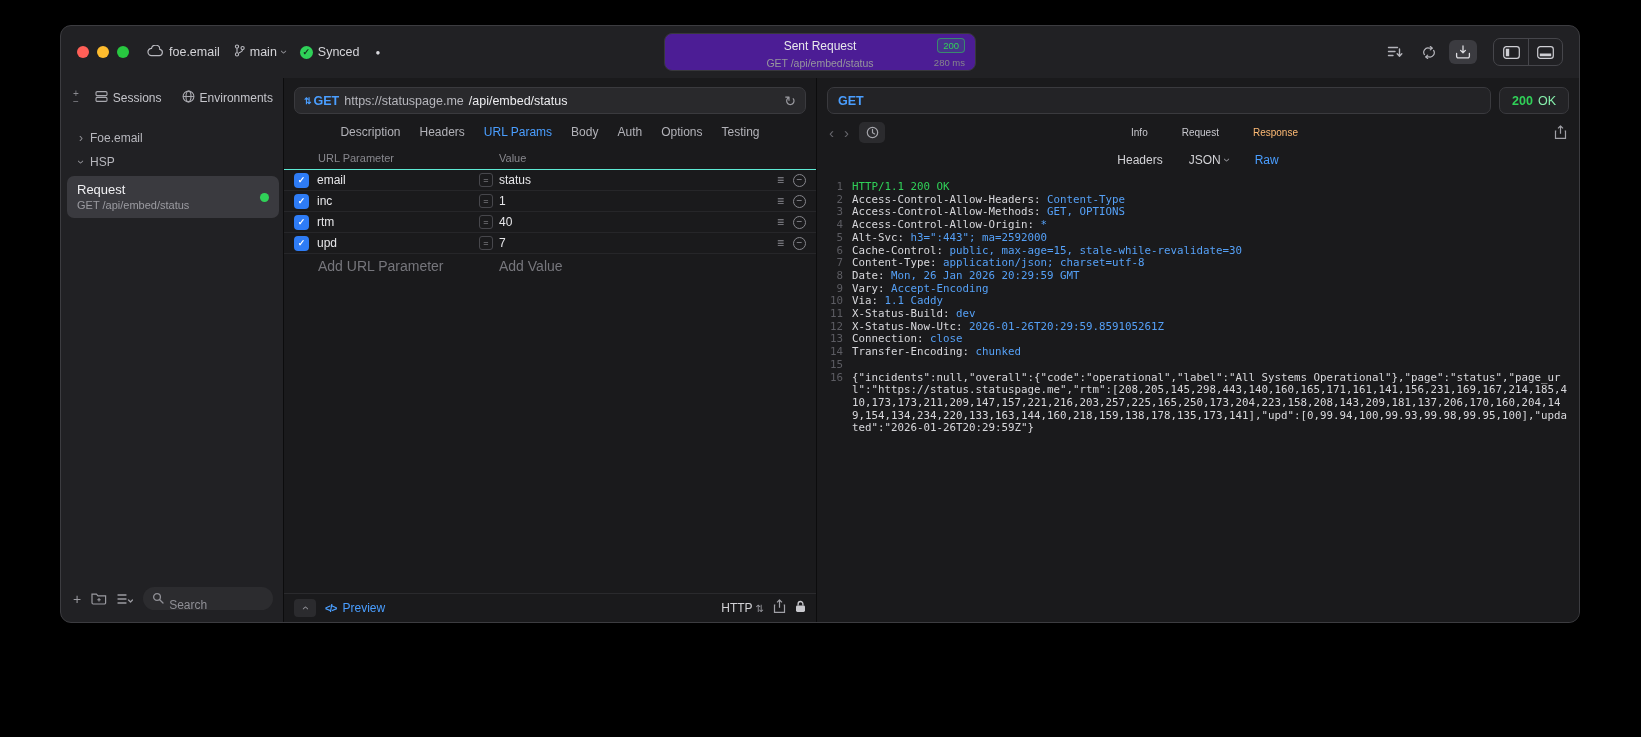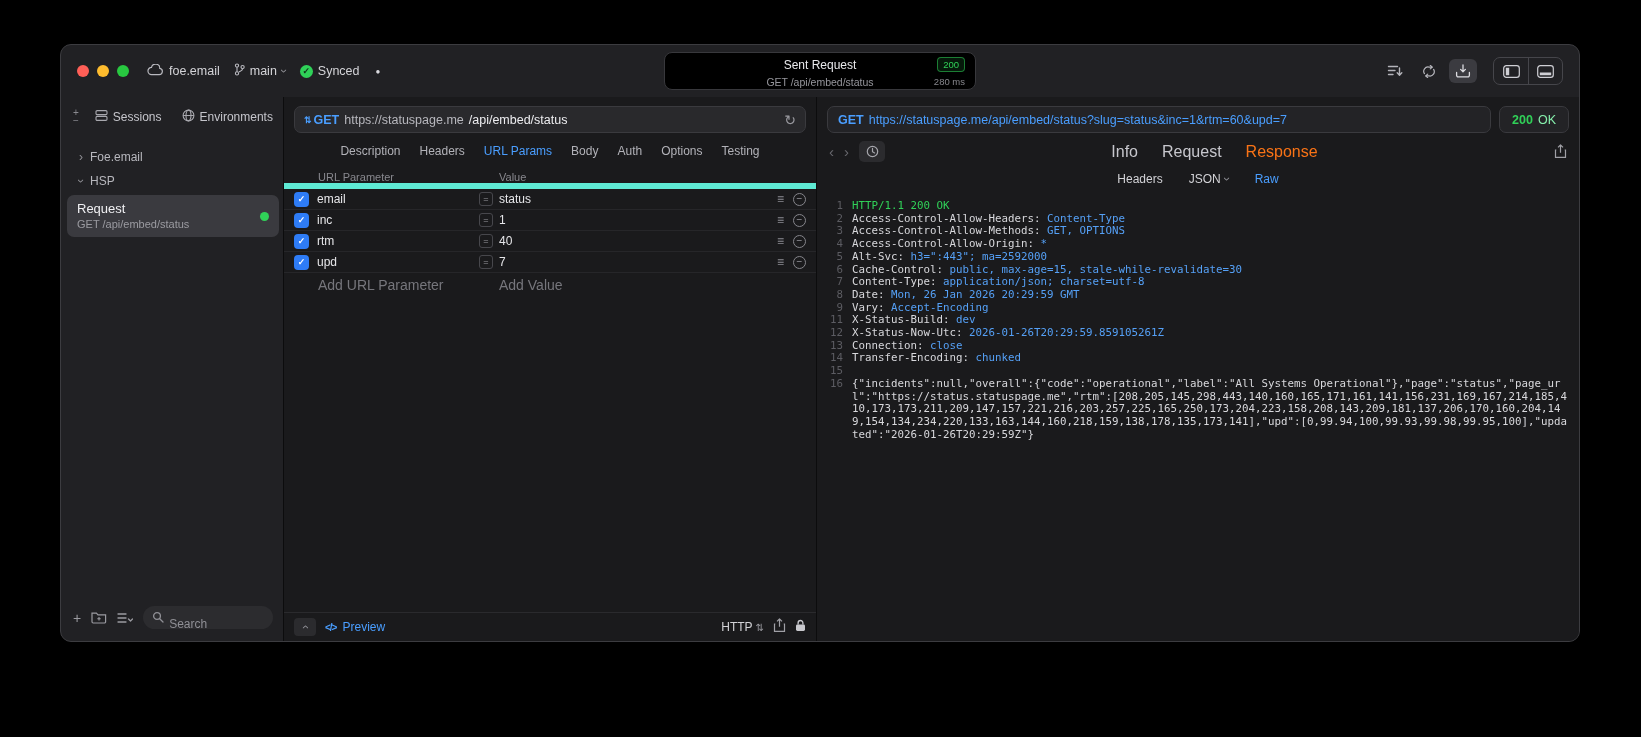--- a/index.html
+++ b/index.html
@@ -1,35 +1,35 @@
 <!DOCTYPE html>
 <html><head>
 <meta charset="utf-8">
 <style>
   * { box-sizing: border-box; margin: 0; padding: 0; }
   html,body { background:#000; width:1641px; height:737px; overflow:hidden;
     font-family:"Liberation Sans", sans-serif; -webkit-font-smoothing:antialiased; }
-  .window { position:absolute; left:60px; top:44px; width:1520px; height:598px;
+  .window { position:absolute; left:60px; top:25px; width:1520px; height:598px;
     background:#212124; border:1px solid #3c3c40; border-radius:11px; overflow:hidden;
     display:flex; flex-direction:column; box-shadow:0 22px 70px rgba(0,0,0,.75); }
 
   
   .titlebar { height:52px; flex:none; display:flex; align-items:center; padding:0 16px; position:relative; }
   .traffic { display:flex; gap:8px; margin-right:18px; }
   .tl { width:12px; height:12px; border-radius:50%; display:inline-block; }
   .tl.red{background:#ff5f57}.tl.yellow{background:#febc2e}.tl.green{background:#28c840}
   .tb-item { display:flex; align-items:center; gap:5px; color:#d4d4d8; font-size:12.5px; margin-right:14px; }
   .chev { display:inline-block; color:#8e8e94; font-size:12px; line-height:1; }
   .chev.down { transform:rotate(90deg); }
   .chev.up { transform:rotate(-90deg); }
   .sync-circle { width:13px; height:13px; border-radius:50%; background:#2fd158; color:#13301c;
     font-size:9px; display:inline-flex; align-items:center; justify-content:center; font-weight:bold; }
   .unsaved { color:#d9d9de; font-size:8px; margin-left:2px; }
   .center-pill { position:absolute; left:50%; top:7px; transform:translateX(-50%);
-    width:312px; height:38px; background:#000000; border:1px solid #38383c; border-radius:8px;
+    width:312px; height:38px; background:#4c1d95; border:1px solid #38383c; border-radius:8px;
     padding:3px 10px; }
   .cp-row { position:relative; text-align:center; line-height:15px; }
   .cp-title { color:#e9e9ec; font-size:12px; }
   .cp-badge { position:absolute; right:0; top:1px; color:#30d158; border:1px solid rgba(48,209,88,.55);
     background:rgba(48,209,88,.12); font-size:9.5px; padding:0 5px; border-radius:4px; line-height:13px; }
   .cp-sub { color:#97979d; font-size:10.5px; }
   .cp-dur { position:absolute; right:0; top:1px; color:#86868c; font-size:9.5px;margin-left:8px; }
   .tb-right { margin-left:auto; display:flex; align-items:center; gap:6px; }
   .tb-icon { width:28px; height:24px; display:inline-flex; align-items:center; justify-content:center; border-radius:6px; }
   .tb-icon.active-box { background:#3b3b40; }
@@ -68,21 +68,21 @@
   
   .url-field { margin:9px 10px 0; height:27px; background:#29292c; border:1px solid #3a3a3e;
     border-radius:7px; display:flex; align-items:center; padding:0 9px; gap:5px; font-size:12.5px; }
   .method-chip { color:#4a9eff; font-weight:bold; display:inline-flex; align-items:center; gap:2px; }
   .mini-updown { font-size:9px; color:#4a9eff; }
   .url-host { color:#b7b7bd; }
   .url-path { color:#ededf0; }
   .refresh-btn { margin-left:auto; color:#9a9aa0; font-size:14px; }
   .req-tabs { display:flex; justify-content:center; gap:19px; padding:11px 0 9px; font-size:12px; color:#b2b2b8; }
   .req-tabs .active { color:#4a9eff; }
-  .phead { position:relative; height:22px; border-bottom:6px solid #5eead4; color:#88888e; font-size:11px; }
+  .phead { position:relative; height:22px; border-bottom:1px solid #5eead4; color:#88888e; font-size:11px; }
   .phc1 { position:absolute; left:34px; top:4px; } .phc2 { position:absolute; left:215px; top:4px; }
   .prow { display:flex; align-items:center; height:21px; border-bottom:1px solid #262629;
     padding:0 10px; font-size:12px; color:#e6e6e9; }
   .cb { width:15px; height:15px; border-radius:4px; background:#2e7cf6; color:#fff; flex:none;
     display:inline-flex; align-items:center; justify-content:center; font-size:9px; font-weight:bold; }
   .pname { width:162px; margin-left:8px; flex:none; }
   .vchip { width:14px; height:14px; border:1px solid #47474c; border-radius:3px; color:#9a9aa0;
     font-size:9px; display:inline-flex; align-items:center; justify-content:center; flex:none; margin-right:6px; }
   .pval { flex:1; min-width:0; }
   .rowicon { color:#8e8e94; font-size:12px; margin-right:9px; }
@@ -106,22 +106,22 @@
     display:flex; align-items:center; padding:0 10px; gap:5px; font-size:12.5px; color:#4a9eff;
     white-space:nowrap; overflow:hidden; }
   .resp-url .m { font-weight:bold; }
   .status-box { flex:none; background:#232326; border:1px solid #3a3a3e; border-radius:7px;
     display:flex; align-items:center; gap:5px; padding:0 12px; font-size:12.5px; }
   .status-box .code { color:#30d158; font-weight:bold; } .status-box .txt { color:#86efac; }
   .resp-nav { display:flex; align-items:center; padding:8px 12px 4px; flex:none; }
   .nav-chev { color:#68686e; font-size:15px; margin-right:10px; }
   .clock-btn { width:26px; height:21px; background:#2b2b2e; border-radius:5px;
     display:inline-flex; align-items:center; justify-content:center; }
-  .resp-tabs { flex:1; display:flex; justify-content:center; gap:24px; font-size:16px; color:#c7c7cd; }
-  .resp-tabs .active { color:#f97316; }
+  .resp-tabs { flex:1; display:flex; justify-content:center; gap:34px; font-size:10px; color:#c7c7cd; }
+  .resp-tabs .active { color:#fdba74; }
   .share-slot { margin-left:10px; display:inline-flex; }
   .resp-subtabs { display:flex; justify-content:center; gap:26px; padding:6px 0 8px;
     font-size:12px; color:#d3d3d7; flex:none; }
   .resp-subtabs .active { color:#4a9eff; }
   .subtab { display:inline-flex; align-items:center; gap:4px; }
   .code-area { flex:1; overflow:hidden; padding:6px 10px 10px 8px;
     font-family:"DejaVu Sans Mono", monospace; font-size:10.8px; line-height:12.7px; }
   .cl { display:flex; white-space:pre; }
   .ln { flex:none; width:18px; text-align:right; margin-right:9px; color:#5c5c62; }
   .hn { color:#d8d8dc; } .hv { color:#55a0f6; }
@@ -376,21 +376,20 @@
               <rect x="1" y="5.4" width="9" height="6.6" rx="1.4" fill="#c9c9ce"></rect>
               <path d="M3.1 5.4V3.9a2.4 2.4 0 0 1 4.8 0v1.5" fill="none" stroke="#c9c9ce" stroke-width="1.3"></path>
             </svg></span>
       </div>
     </section>
 
     <section class="resp-pane">
       <div class="resp-top">
         <div class="resp-url">
           <span class="m">GET</span>
-          <span>https://statuspage.me/api/embed/status?slug=status&amp;inc=1&amp;rtm=60&amp;upd=7</span>
         </div>
         <div class="status-box">
           <span class="code">200</span>
           <span class="txt">OK</span>
         </div>
       </div>
 
       <div class="resp-nav">
         <span class="nav-chev">‹</span>
         <span class="nav-chev">›</span>
@@ -425,20 +424,21 @@
       <div class="code-area">
         <div class="cl"><span class="ln">1</span><span class="status-line">HTTP/1.1 200 OK</span></div>
         <div class="cl"><span class="ln">2</span><span class="hn">Access-Control-Allow-Headers:</span><span class="hv"> Content-Type</span></div>
         <div class="cl"><span class="ln">3</span><span class="hn">Access-Control-Allow-Methods:</span><span class="hv"> GET, OPTIONS</span></div>
         <div class="cl"><span class="ln">4</span><span class="hn">Access-Control-Allow-Origin:</span><span class="hv"> *</span></div>
         <div class="cl"><span class="ln">5</span><span class="hn">Alt-Svc:</span><span class="hv"> h3=":443"; ma=2592000</span></div>
         <div class="cl"><span class="ln">6</span><span class="hn">Cache-Control:</span><span class="hv"> public, max-age=15, stale-while-revalidate=30</span></div>
         <div class="cl"><span class="ln">7</span><span class="hn">Content-Type:</span><span class="hv"> application/json; charset=utf-8</span></div>
         <div class="cl"><span class="ln">8</span><span class="hn">Date:</span><span class="hv"> Mon, 26 Jan 2026 20:29:59 GMT</span></div>
         <div class="cl"><span class="ln">9</span><span class="hn">Vary:</span><span class="hv"> Accept-Encoding</span></div>
+        <div class="cl"><span class="ln">10</span><span class="hn">Via:</span><span class="hv"> 1.1 Caddy</span></div>
         <div class="cl"><span class="ln">11</span><span class="hn">X-Status-Build:</span><span class="hv"> dev</span></div>
         <div class="cl"><span class="ln">12</span><span class="hn">X-Status-Now-Utc:</span><span class="hv"> 2026-01-26T20:29:59.859105261Z</span></div>
         <div class="cl"><span class="ln">13</span><span class="hn">Connection:</span><span class="hv"> close</span></div>
         <div class="cl"><span class="ln">14</span><span class="hn">Transfer-Encoding:</span><span class="hv"> chunked</span></div>
         <div class="cl"><span class="ln">15</span></div>
         <div class="cl"><span class="ln">16</span><span class="body-text">{"incidents":null,"overall":{"code":"operational","label":"All Systems Operational"},"page":"status","page_url":"https://status.statuspage.me","rtm":[208,205,145,298,443,140,160,165,171,161,141,156,231,169,167,214,185,410,173,173,211,209,147,157,221,216,203,257,225,165,250,173,204,223,158,208,143,209,181,137,206,170,160,204,149,154,134,234,220,133,163,144,160,218,159,138,178,135,173,141],"upd":[0,99.94,100,99.93,99.98,99.95,100],"updated":"2026-01-26T20:29:59Z"}</span></div>
       </div>
     </section>
 
   </div>

